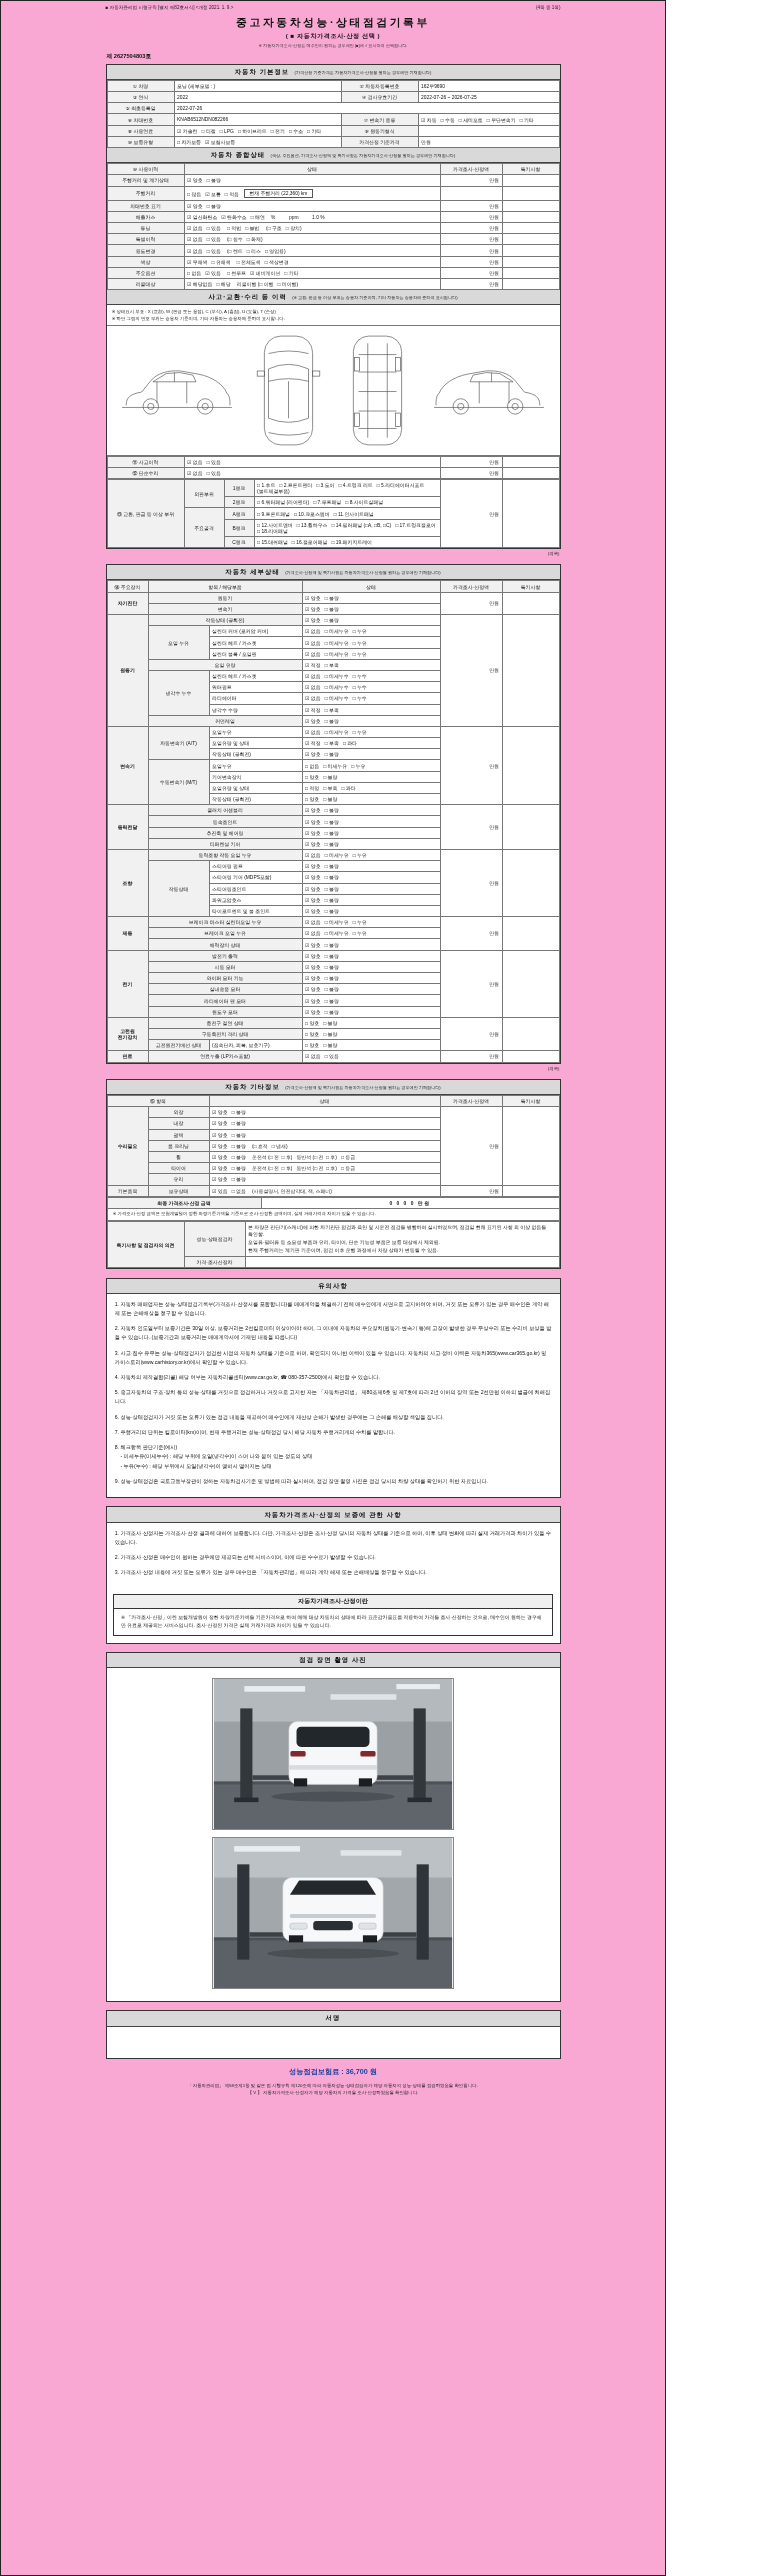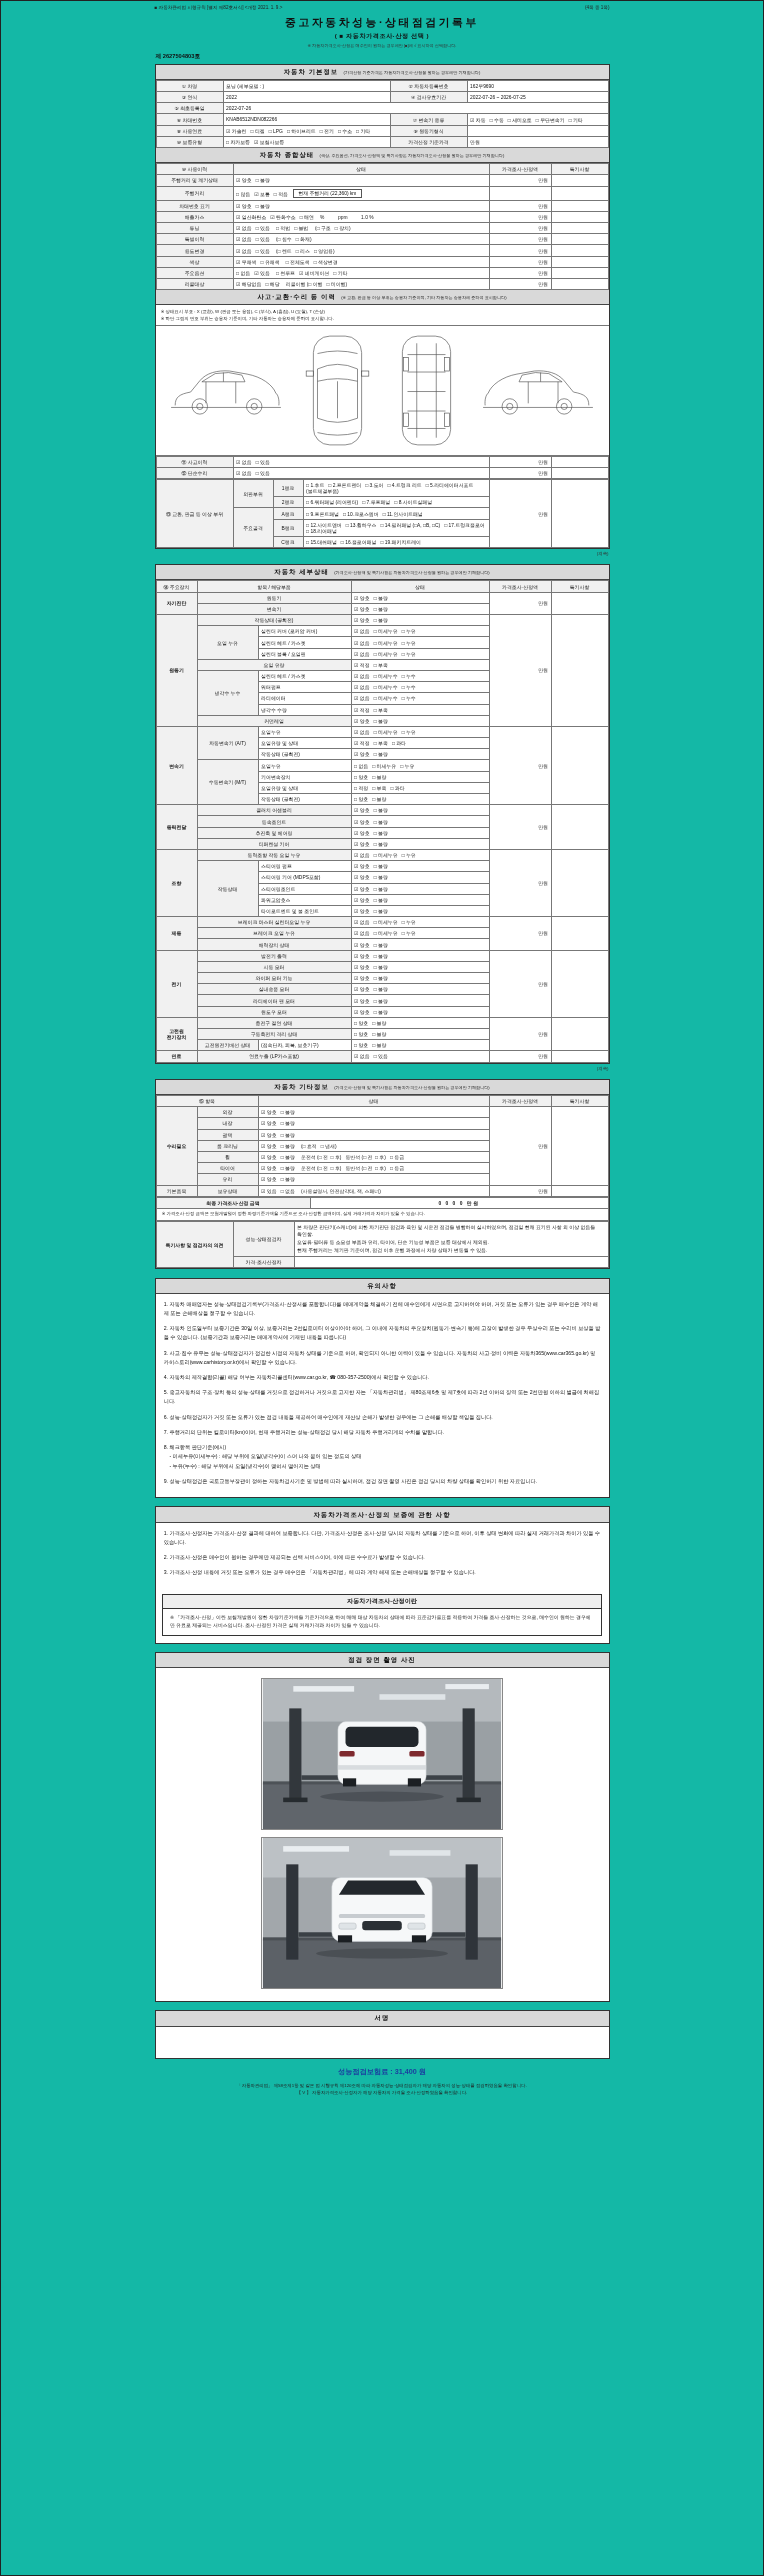--- a/index.html
+++ b/index.html
@@ -1,18 +1,18 @@
 <!DOCTYPE html>
 <html style="font-size:8.2px"><head>
 <meta charset="utf-8">
 <style>
   *{box-sizing:border-box;}
   html,body{margin:0;padding:0;background:#ffffff;}
   body{font-family:"Liberation Sans","DejaVu Sans",sans-serif;color:#111;}
-  .page{width:764px;height:2576px;border:0.5px solid #222;background:#14b8a6;overflow:hidden;position:relative;}
+  .page{width:666px;height:2576px;border:0.5px solid #222;background:#f9a8d4;overflow:hidden;position:relative;}
   .doc{width:455px;margin:0 auto;padding-top:4.1px;}
   .topnote{display:flex;justify-content:space-between;font-size:4.6px;color:#222;margin-bottom:6.2px;}
   .title{text-align:center;font-size:10.8px;font-weight:bold;letter-spacing:2.6px;}
   .subtitle{text-align:center;font-size:6.2px;font-weight:bold;margin-top:2.1px;letter-spacing:0.5px;}
   .subnote{text-align:center;font-size:4.1px;color:#333;margin-top:1.5px;}
   .docno{font-size:5.7px;font-weight:bold;margin:5.2px 0 2.6px 1px;}
   .block{border:0.5px solid #333;background:#fff;}
   .secbar{background:#d9d9d9;border-bottom:0.5px solid #444;text-align:center;padding:2.1px 0;}
   .sectitle{font-weight:bold;font-size:6.4px;letter-spacing:1px;}
   .secnote{font-size:4.1px;font-weight:normal;margin-left:3.1px;color:#222;}
@@ -740,19 +740,19 @@
     </div>
     <div class="gap"></div>
 
     <div class="block">
       <div class="secbar">
         <span class="sectitle">서명</span>
       </div>
       <div class="sign-space"></div>
     </div>
 
-    <div class="premium">성능점검보험료 : 31,400 원</div>
+    <div class="premium">성능점검보험료 : 36,700 원</div>
     <div class="legal">「자동차관리법」 제58조제1항 및 같은 법 시행규칙 제120조에 따라 자동차성능·상태점검자가 해당 자동차의 성능·상태를 점검하였음을 확인합니다.</div>
     <div class="legal">【 V 】 자동차가격조사·산정자가 해당 자동차의 가격을 조사·산정하였음을 확인합니다.</div>
 
   </div>
 </div>
 
 
 </body></html>

